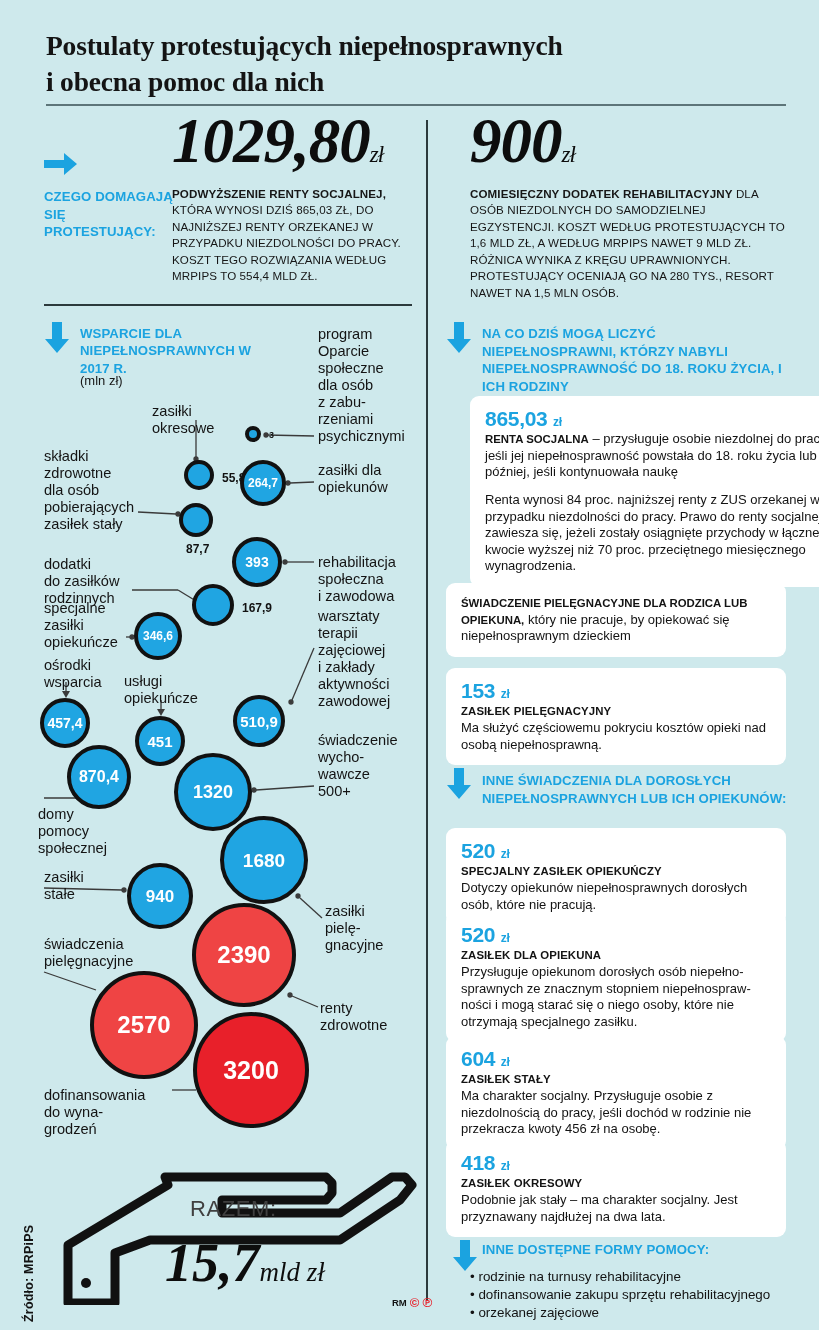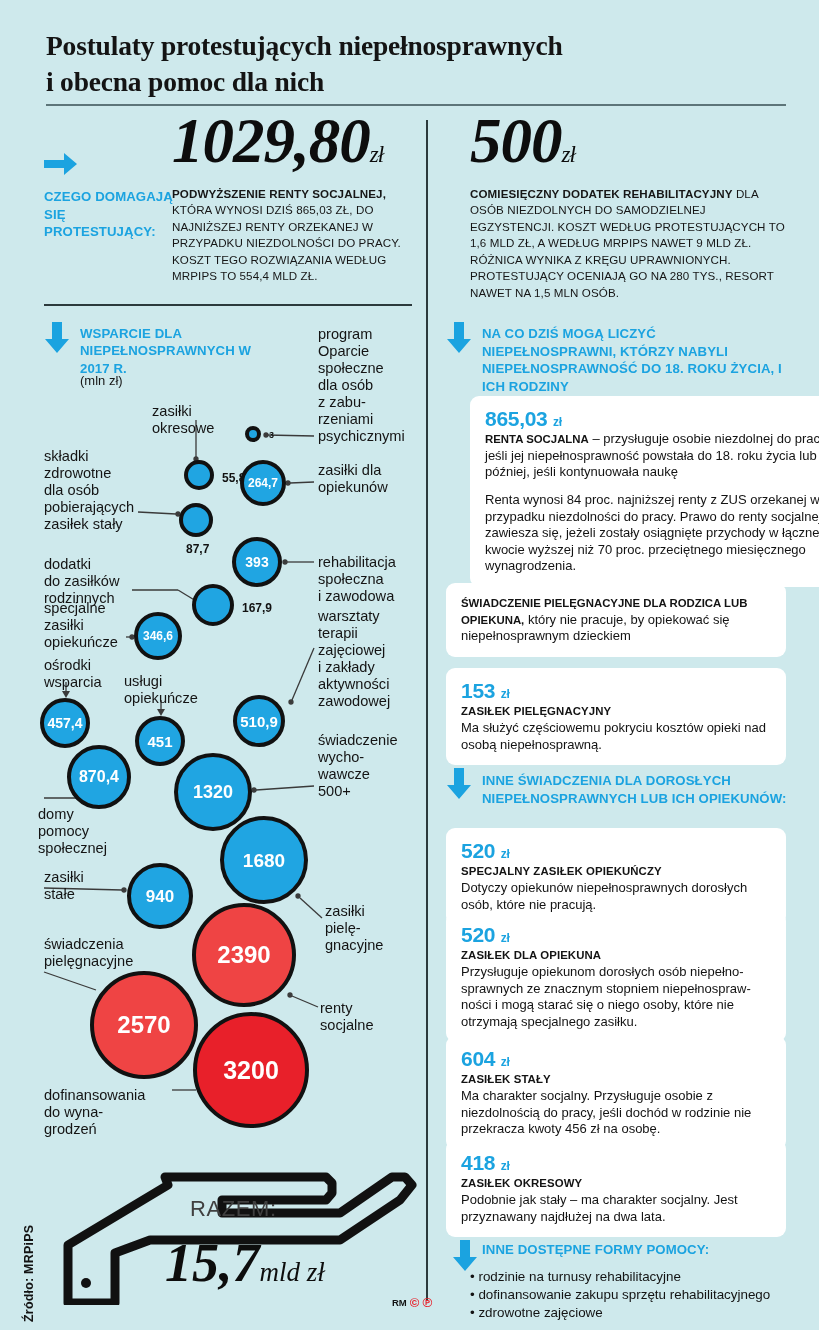--- a/index.html
+++ b/index.html
@@ -170,21 +170,21 @@
     <path d="M0 8 H20 V1 L33 12 L20 23 V16 H0 Z" fill="#1ba3e0"></path>
   </svg>
   <div class="demand-label">CZEGO DOMAGAJĄ SIĘ PROTESTUJĄCY:</div>
 
   <div class="big-num num1"><span>1029,80</span><span class="zl-suffix">zł</span></div>
   <div class="demand-body db1">
     <b>PODWYŻSZENIE RENTY SOCJALNEJ,</b>
     <span>KTÓRA WYNOSI DZIŚ 865,03 ZŁ, DO NAJNIŻSZEJ RENTY ORZEKANEJ W PRZYPADKU NIEZDOLNOŚCI DO PRACY. KOSZT TEGO ROZWIĄZANIA WEDŁUG MRPIPS TO 554,4 MLD ZŁ.</span>
   </div>
 
-  <div class="big-num num2"><span>500</span><span class="zl-suffix">zł</span></div>
+  <div class="big-num num2"><span>900</span><span class="zl-suffix">zł</span></div>
   <div class="demand-body db2">
     <b>COMIESIĘCZNY DODATEK REHABILITACYJNY</b>
     <span>DLA OSÓB NIEZDOLNYCH DO SAMODZIELNEJ EGZYSTENCJI. KOSZT WEDŁUG PROTESTUJĄCYCH TO 1,6 MLD ZŁ, A WEDŁUG MRPIPS NAWET 9 MLD ZŁ. RÓŻNICA WYNIKA Z KRĘGU UPRAWNIONYCH. PROTESTUJĄCY OCENIAJĄ GO NA 280 TYS., RESORT NAWET NA 1,5 MLN OSÓB.</span>
   </div>
 
   <div class="col-divider"></div>
   <div class="sec-divider"></div>
 
   <svg class="chart-head-arrow" viewBox="0 0 26 32">
     <path d="M8 0 H18 V17 H25 L13 31 L1 17 H8 Z" fill="#1ba3e0"></path>
@@ -301,21 +301,21 @@
 pomocy
 społecznej</div>
       <div class="blabel" style="left: 44px; top: 869px; width: 85px; white-space: pre-line;">zasiłki
 stałe</div>
       <div class="blabel" style="left: 325px; top: 903px; width: 95px; white-space: pre-line;">zasiłki
 pielę-
 gnacyjne</div>
       <div class="blabel" style="left: 44px; top: 936px; width: 120px; white-space: pre-line;">świadczenia
 pielęgnacyjne</div>
       <div class="blabel" style="left: 320px; top: 1000px; width: 90px; white-space: pre-line;">renty
-socjalne</div>
+zdrowotne</div>
       <div class="blabel" style="left: 44px; top: 1087px; width: 130px; white-space: pre-line;">dofinansowania
 do wyna-
 grodzeń</div>
     </div>
 
   <svg class="hand" width="400" height="200" viewBox="0 0 400 200">
     <path d="M128 80 L28 140 L28 198 L75 198 L75 148 L110 135 L300 135 L360 95 L372 80 L365 72 L352 72 L300 108 L182 108 L182 95 L286 95 L292 88 L292 78 L286 72 L125 72 Z" fill="none" stroke="#111111" stroke-width="9" stroke-linejoin="round"></path>
     <circle cx="46" cy="178" r="5" fill="#111111"></circle>
   </svg>
   <div class="razem">RAZEM:</div>
@@ -378,16 +378,16 @@
     <div class="txt">Podobnie jak stały – ma charakter socjalny. Jest przyznawany najdłużej na dwa lata.</div>
   </div>
 
   <svg class="rsec-arrow" style="left:452px;top:1240px;" viewBox="0 0 26 32">
     <path d="M8 0 H18 V17 H25 L13 31 L1 17 H8 Z" fill="#1ba3e0"></path>
   </svg>
   <div class="rsec-title" style="left:482px;top:1241px;width:310px;">INNE DOSTĘPNE FORMY POMOCY:</div>
   <ul class="bullets" style="left:470px;top:1268px;width:320px;">
     <li>rodzinie na turnusy rehabilitacyjne</li>
     <li>dofinansowanie zakupu sprzętu rehabilitacyjnego</li>
-    <li>zdrowotne zajęciowe</li>
+    <li>orzekanej zajęciowe</li>
   </ul>
 
 </div>
 
 </body></html>

